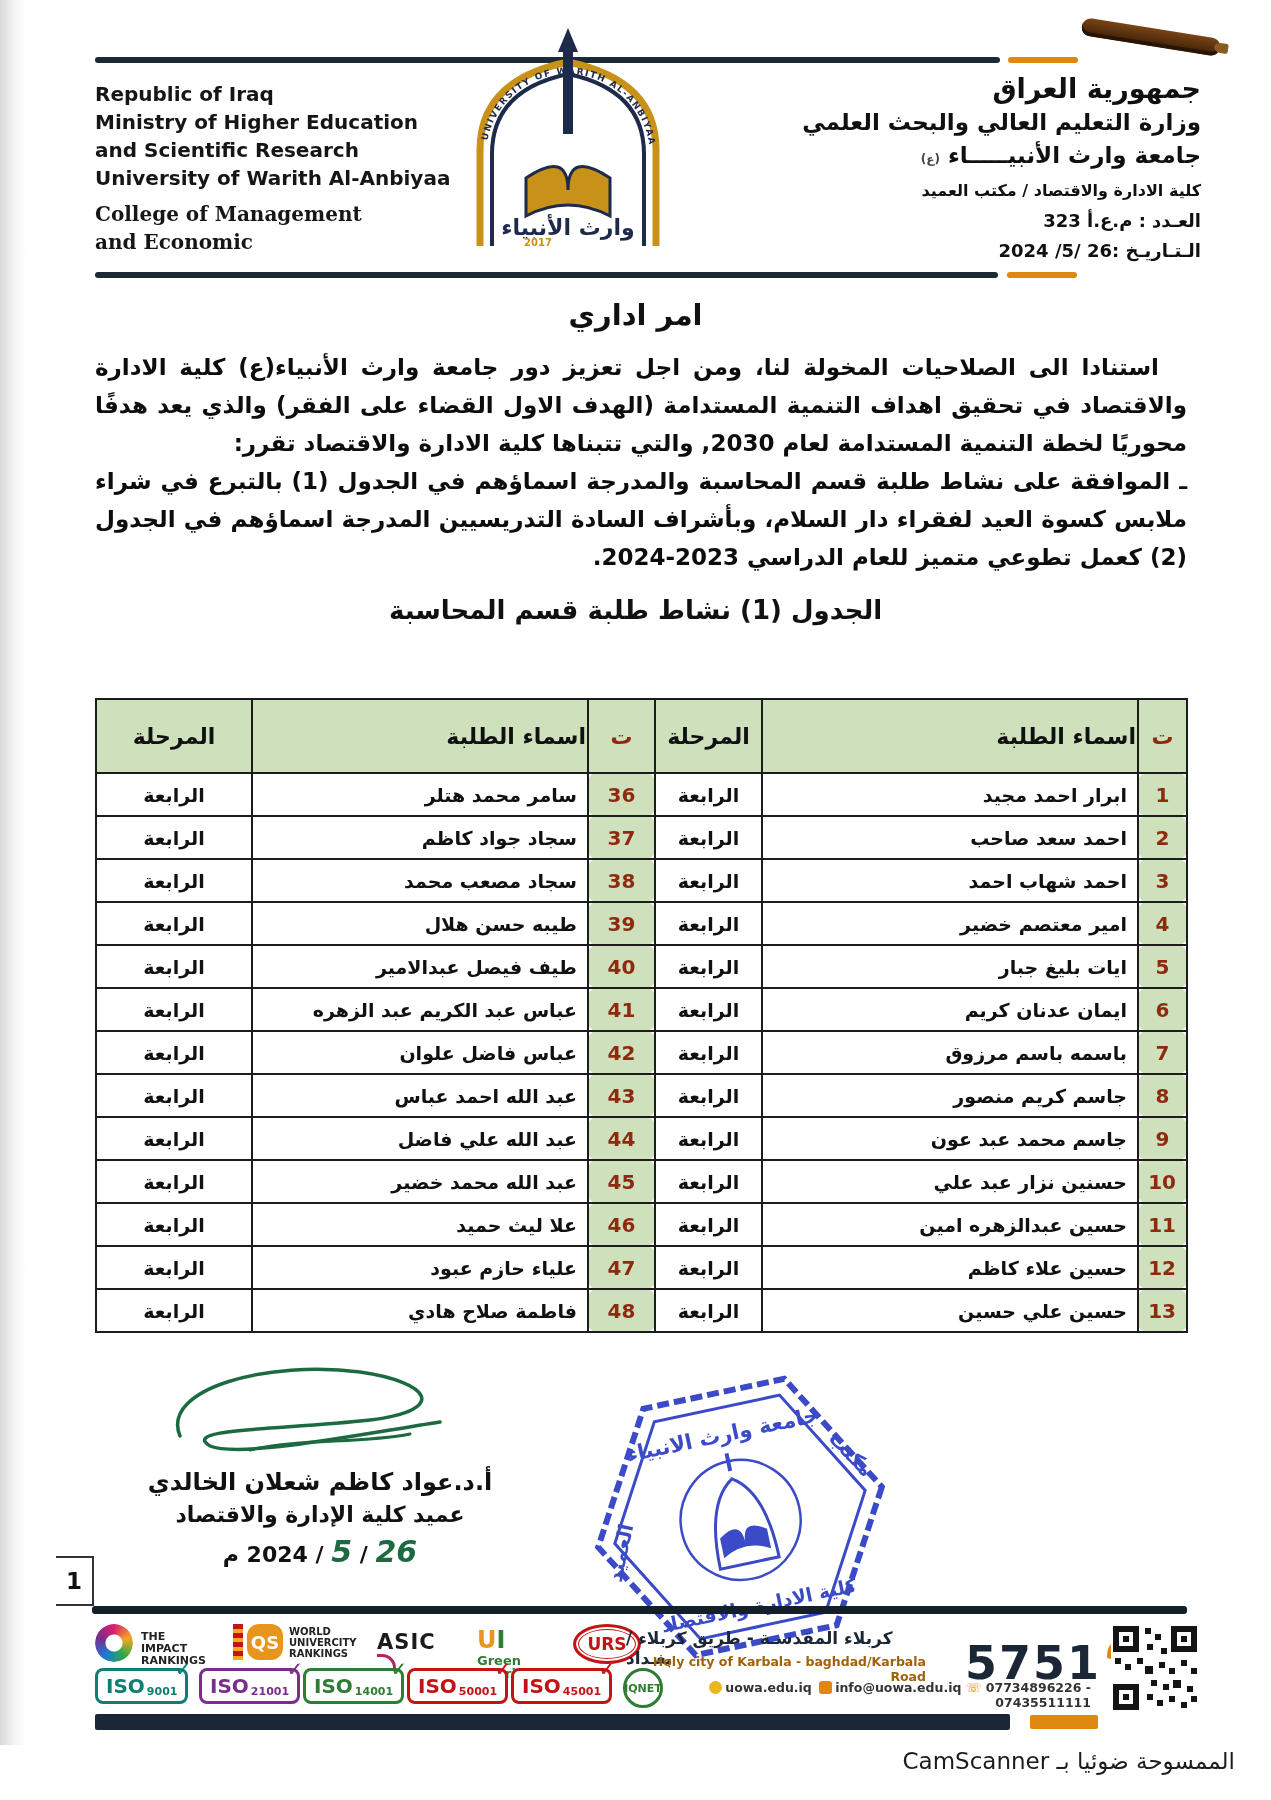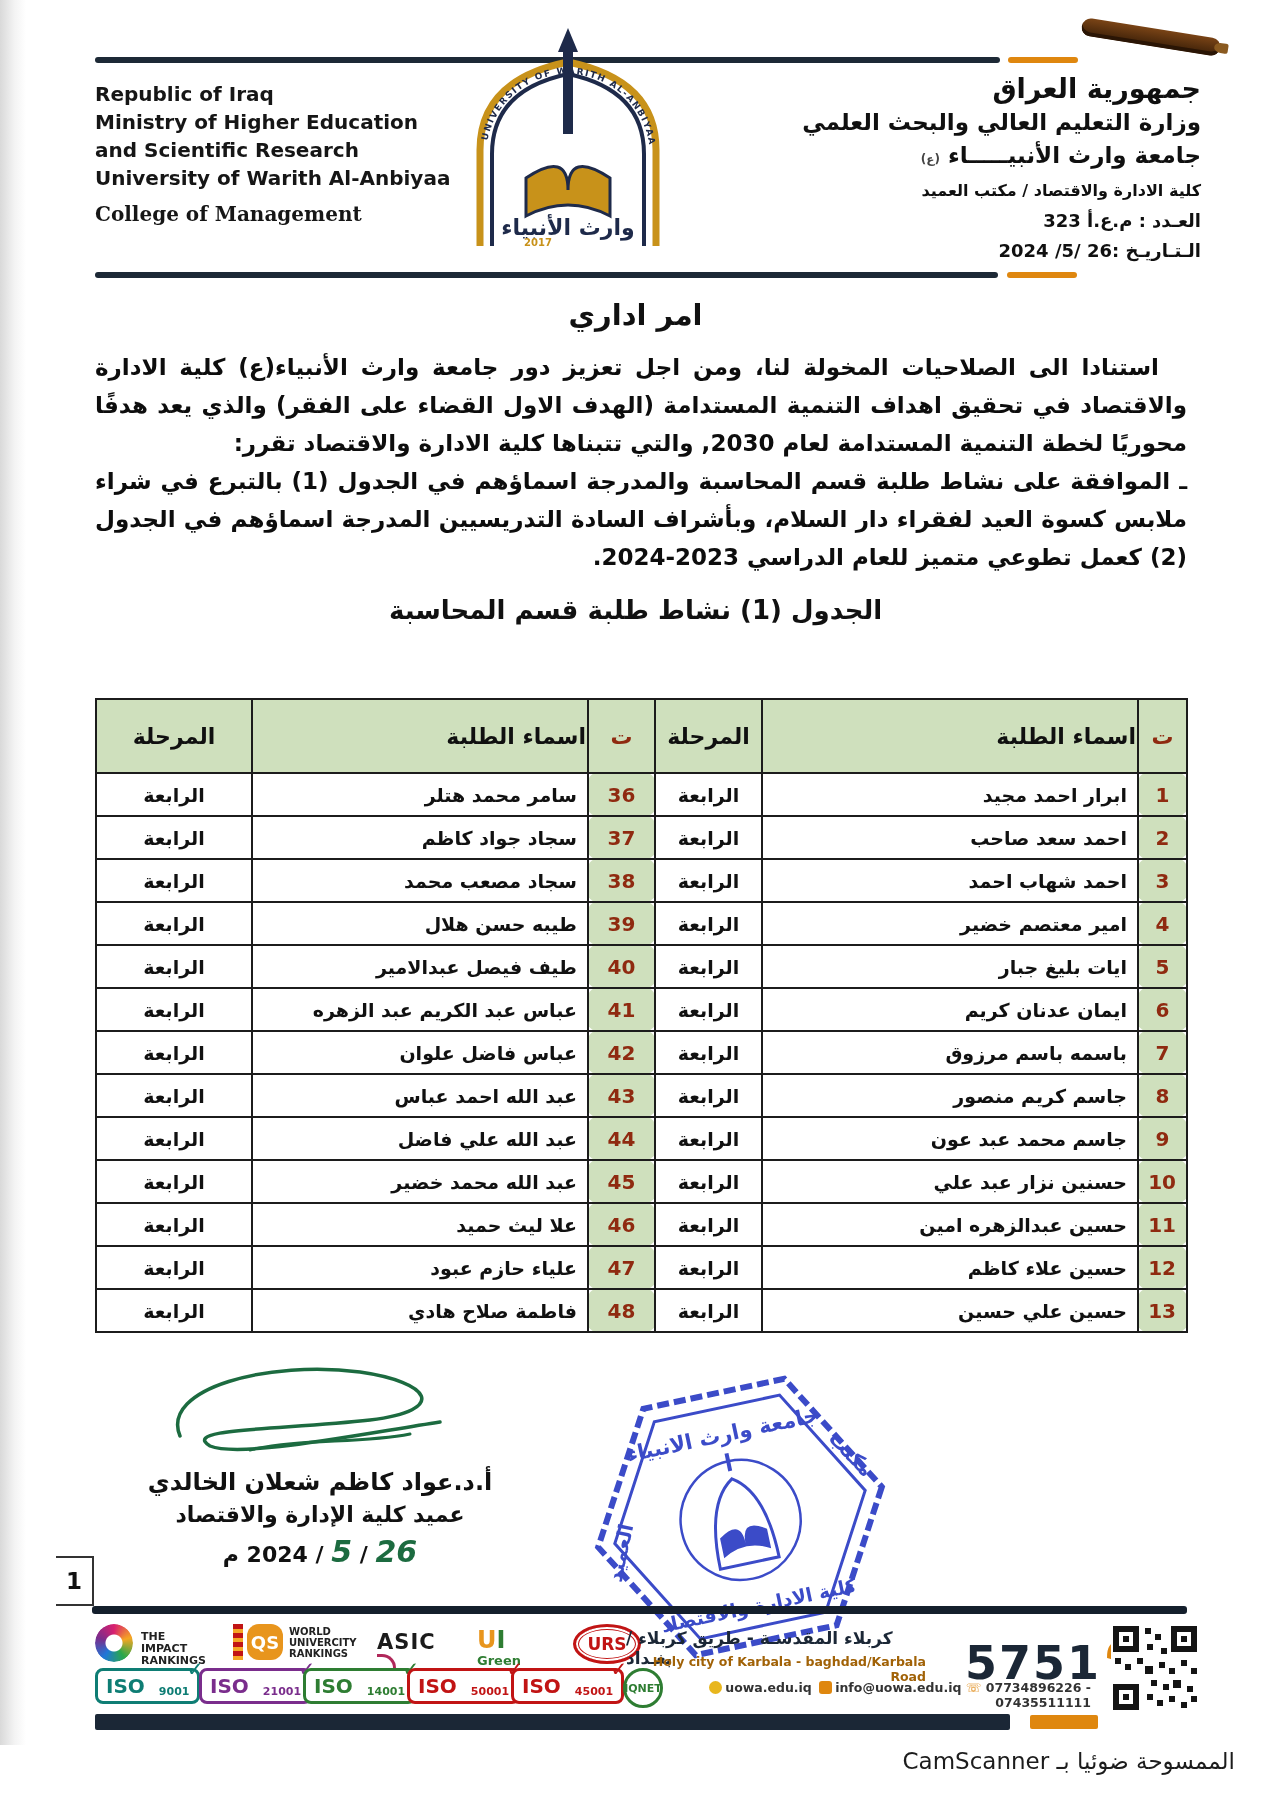--- a/index.html
+++ b/index.html
@@ -73,21 +73,21 @@
   .asic{font-size:21px;font-weight:800;color:#1b1b1b;letter-spacing:1px;}
   .asic-swoosh{display:inline-block;width:16px;height:24px;border:3px solid #b0285a;border-left:none;
                border-radius:0 14px 14px 0;vertical-align:-6px;}
   .ui-green .ui{font-size:24px;font-weight:800;color:#e8951d;}
   .ui-green .ui i{color:#2e7d32;font-style:normal;}
   .ui-green .cap{font-size:13px;font-weight:800;color:#2e7d32;line-height:13px;display:inline-block;vertical-align:2px;}
   .urs{width:62px;height:34px;border:3px solid #c11414;border-radius:50%;display:flex;align-items:center;
        justify-content:center;color:#c11414;font-weight:800;font-size:17px;box-shadow:inset 0 0 0 2px #fff,inset 0 0 0 3px #c11414;}
   .iso-row{left:95px;top:1668px;height:38px;}
   .iso-badge{position:absolute;top:0;height:30px;border-radius:8px;border:3px solid;display:flex;
-             align-items:center;padding:0 8px;font-weight:800;background:#fff;gap:12px;}
+             align-items:center;padding:0 8px;font-weight:800;background:#fff;}
   .iso-badge .iso{font-size:20px;}
   .iso-badge .num{font-size:11px;margin-left:2px;align-self:flex-end;padding-bottom:3px;}
   .iso-badge .chk{position:absolute;right:-6px;top:-14px;font-size:20px;}
   .globe-cert{position:absolute;left:528px;top:0;width:34px;height:34px;border:3px solid #2e7d32;border-radius:50%;
               color:#2e7d32;font-size:11px;display:flex;align-items:center;justify-content:center;font-weight:800;}
   .addr-ar{right:345px;top:1628px;width:300px;direction:rtl;text-align:left;font-size:17px;font-weight:800;color:#1b2736;}
   .addr-en{right:345px;top:1654px;width:300px;text-align:right;font-size:12.5px;font-weight:700;color:#a16207;}
   .contact-row{right:180px;top:1680px;width:470px;text-align:right;font-size:12.5px;font-weight:700;color:#333;}
   .contact-row .dot{display:inline-block;width:13px;height:13px;border-radius:50%;vertical-align:-2px;margin:0 3px;}
   .phone-big{right:170px;top:1624px;font-size:46px;font-weight:800;color:#1b2736;letter-spacing:2px;margin-top:12px;}
@@ -108,20 +108,21 @@
     <span class="tip"></span>
   </div>
 
 <div class="abs lh-left">
   <div>Republic of Iraq</div>
   <div>Ministry of Higher Education</div>
   <div>and Scientific Research</div>
   <div>University of Warith Al-Anbiyaa</div>
   <div class="gap"></div>
   <div class="serif">College of Management</div>
+  <div class="serif">and Economic</div>
 </div>
 
 <svg class="abs" style="left:452px;top:28px;" width="232" height="222" viewBox="0 0 232 222">
   <defs>
       <path id="ring" d="M34,128 A82,82 0 0 1 198,128"></path>
     </defs>
   <path d="M28,218 L28,122 Q28,52 116,34 Q204,52 204,122 L204,218" fill="none" stroke="#c8921a" stroke-width="7"></path>
   <path d="M40,218 L40,126 Q40,62 116,46 Q192,62 192,126 L192,218" fill="none" stroke="#1e2a4a" stroke-width="4"></path>
   <rect x="111" y="14" width="10" height="92" fill="#1e2a4a"></rect>
   <polygon points="116,0 106,24 126,24" fill="#1e2a4a"></polygon>

